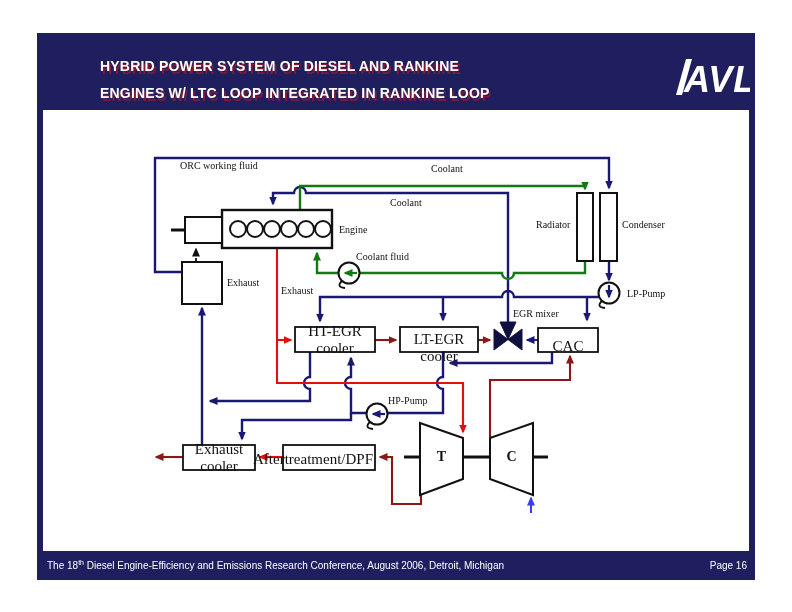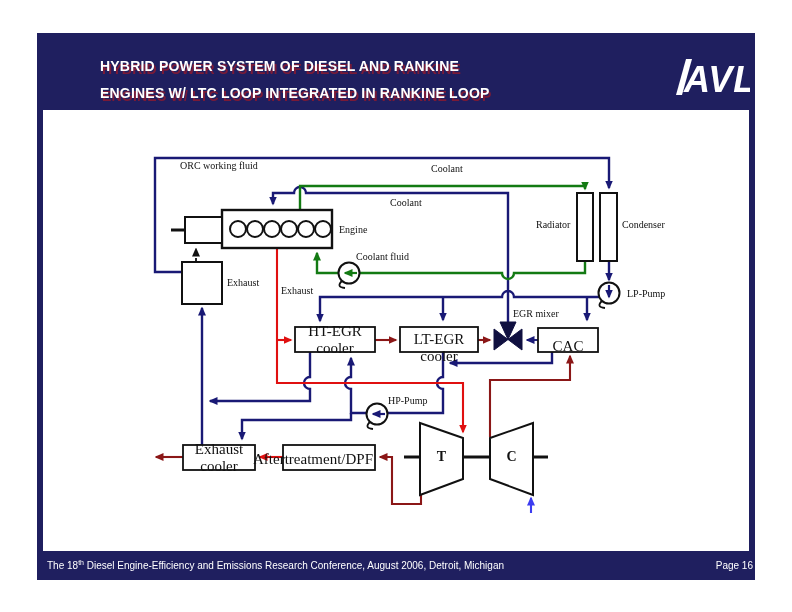--- a/index.html
+++ b/index.html
@@ -7,21 +7,21 @@
         font-family:"Liberation Sans",sans-serif;}
   #slide{position:absolute;left:37px;top:33px;width:718px;height:547px;background:#1f1f5f;}
   #content{position:absolute;left:43px;top:110px;width:706px;height:441px;background:#ffffff;}
   #title-block{position:absolute;left:100px;top:53px;width:580px;color:#ffffff;
     font-weight:bold;font-size:14px;line-height:27px;letter-spacing:.2px;
     text-shadow:2px 3px 0 rgba(139,26,48,.85);white-space:nowrap;}
   #logo{position:absolute;left:662px;top:55px;width:88px;height:44px;}
   #footer{position:absolute;left:37px;top:551px;width:718px;height:29px;background:#1f1f5f;
     display:flex;align-items:center;justify-content:space-between;color:#ffffff;font-size:10px;}
   #footer .fl{padding-left:10px;}
-  #footer .fr{padding-right:2px;}
+  #footer .fr{padding-right:8px;}
   sup{font-size:7px;vertical-align:super;line-height:0;}
   svg{position:absolute;left:0;top:0;}
   .lbl{position:absolute;font-family:"Liberation Serif",serif;font-size:10px;color:#111;
        white-space:nowrap;line-height:11px;}
   .boxlbl{position:absolute;display:flex;align-items:center;justify-content:center;
        font-family:"Liberation Serif",serif;font-size:15px;color:#111;text-align:center;}
   .tclbl{position:absolute;display:flex;align-items:center;justify-content:center;
        font-family:"Liberation Serif",serif;font-size:14px;font-weight:bold;color:#111;}
 </style>
 </head>

